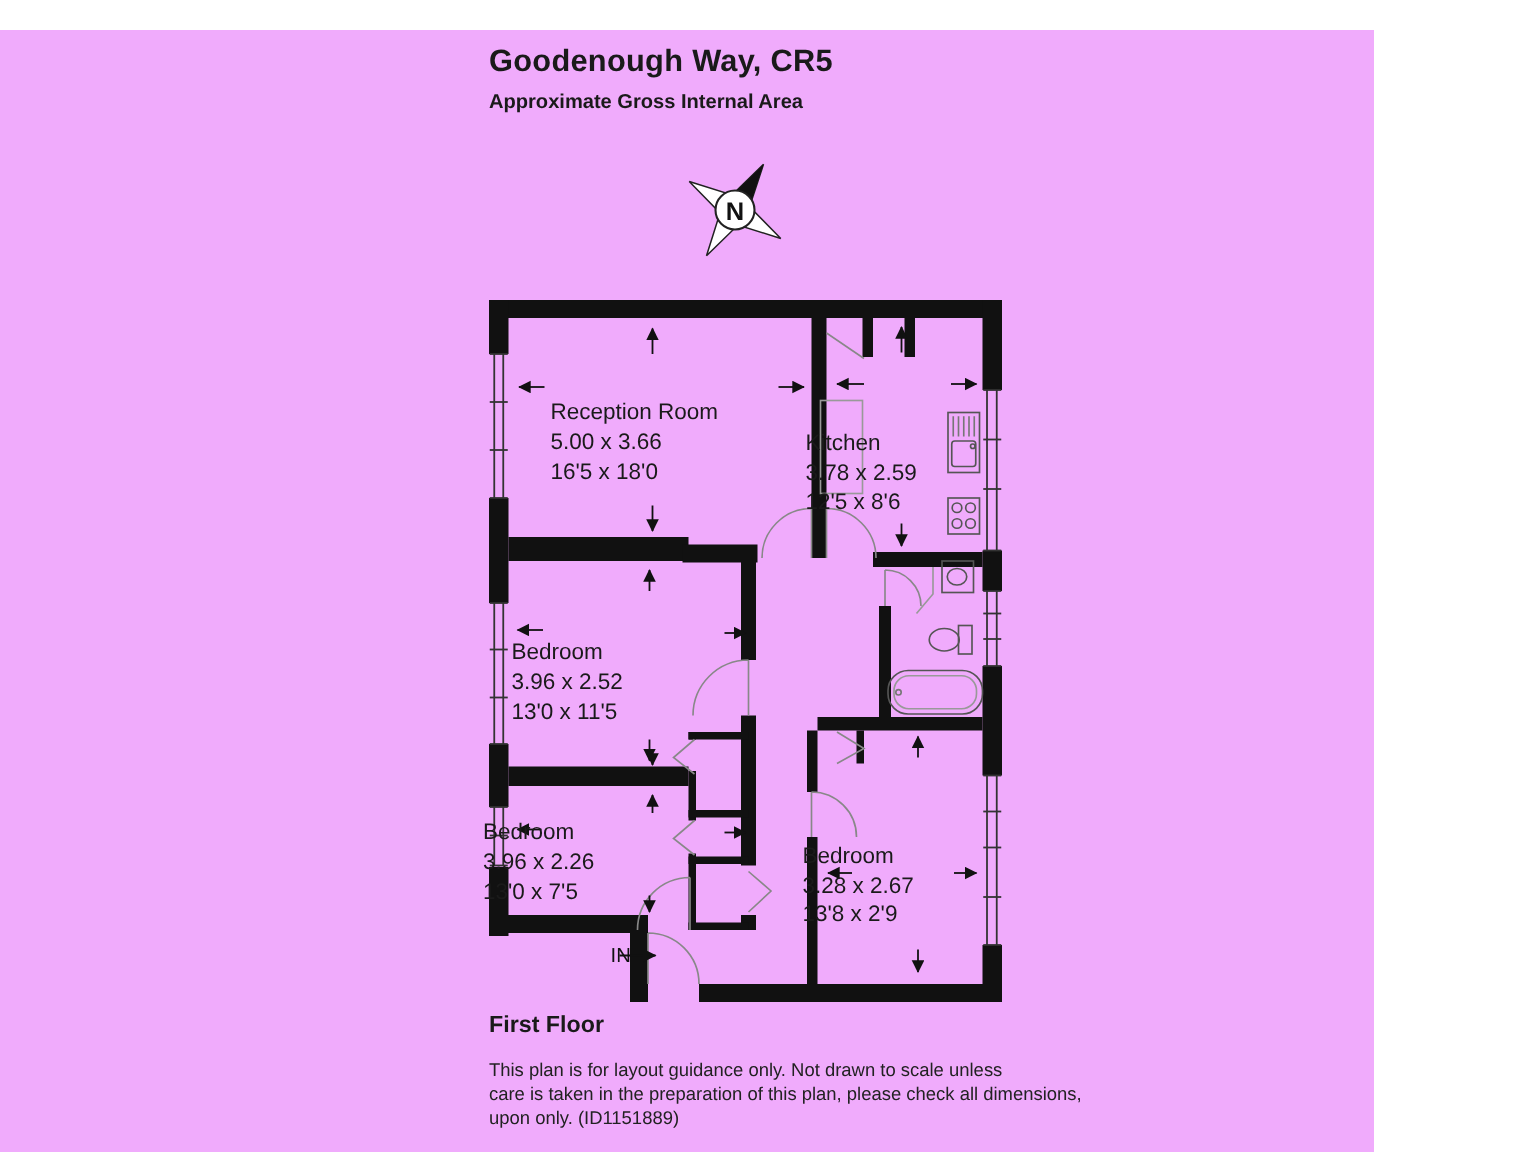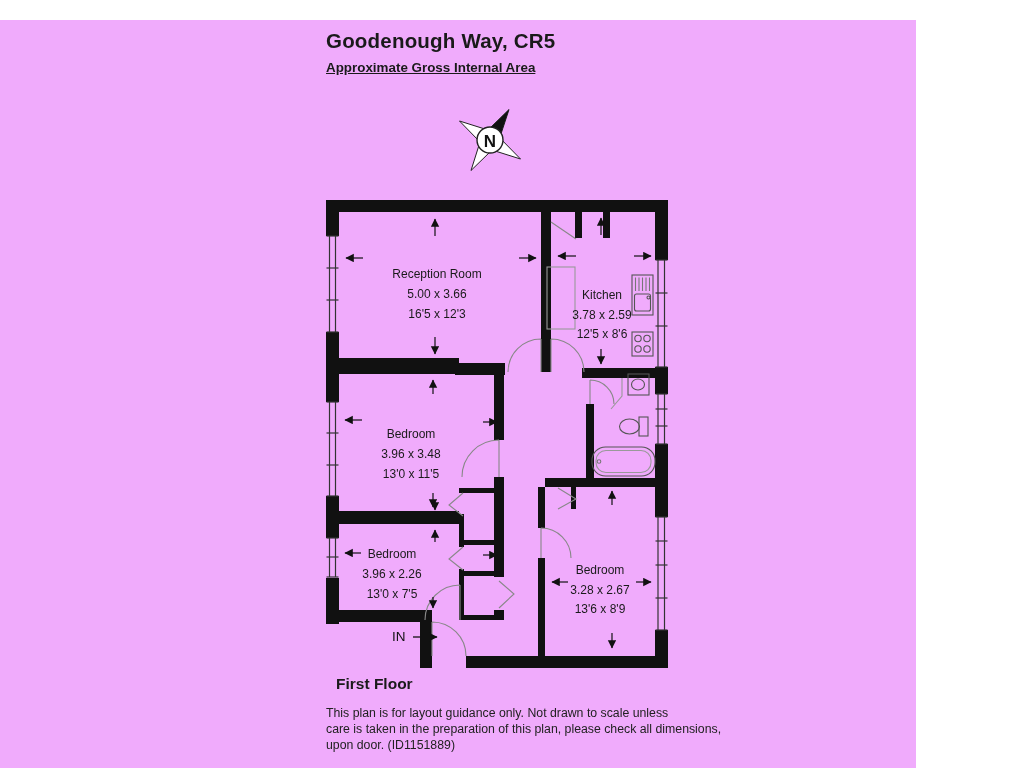--- a/index.html
+++ b/index.html
@@ -1,26 +1,26 @@
 <!DOCTYPE html>
 <html><head>
 <meta charset="utf-8">
 <style>
   html,body{margin:0;padding:0;background:#fff;}
   .page{position:relative;width:916px;height:768px;background:#f0abfc;
         font-family:"Liberation Sans",sans-serif;color:#1a1a1a;overflow:hidden;margin-top:20px;}
   .plan-svg{position:absolute;left:0;top:0;}
   .header{position:absolute;left:326px;top:8px;}
   .header .title{font-size:20.5px;font-weight:bold;line-height:26px;letter-spacing:.2px;}
-  .header .sub{margin-top:4px;font-size:13.4px;font-weight:bold;line-height:19.5px;text-decoration:underline;}
-  .room-label{position:absolute;text-align:center;font-size:12px;line-height:19.8px;
+  .header .sub{margin-top:4px;font-size:13.4px;font-weight:bold;line-height:19.5px;}
+  .room-label{position:absolute;font-size:15px;line-height:19.8px;
               color:#1a1a1a;white-space:nowrap;}
   .room-label div{white-space:nowrap;}
-  .in-label{position:absolute;left:392px;top:609px;font-size:13.5px;color:#111;}
-  .footer{position:absolute;left:336px;top:655px;}
+  .in-label{position:absolute;left:407px;top:609px;font-size:13.5px;color:#111;}
+  .footer{position:absolute;left:326px;top:655px;}
   .footer .floor{font-size:15.5px;font-weight:bold;}
   .disclaimer{position:absolute;left:326px;top:685px;font-size:12.3px;line-height:16.1px;color:#222;}
 </style>
 </head>
 <body>
 
 <div class="page">
 
   <div class="header">
     <div class="title">Goodenough Way, CR5</div>
@@ -204,47 +204,47 @@
       <path d="M509,89.5 L499.7,117.8 L520.5,139 L492,130 L471,150.5 L480,122 L459.5,101 L488,110 Z" fill="#fff" stroke="#222" stroke-width="1"></path>
       <path d="M509,89.5 L499.7,117.8 L488,110 Z" fill="#111"></path>
       <circle cx="490" cy="120" r="13" fill="#fff" stroke="#222" stroke-width="1.4"></circle>
       <text x="490" y="126.5" text-anchor="middle" font-size="17" font-weight="bold" fill="#111" font-family="Liberation Sans, sans-serif">N</text>
     </g>
   </svg>
 
   <div class="room-label" style="left:367px;top:245px;width:140px;">
     <div>Reception Room</div>
     <div>5.00 x 3.66</div>
-    <div>16'5 x 12'3</div>
+    <div>16'5 x 18'0</div>
   </div>
   <div class="room-label" style="left:537px;top:266px;width:130px;line-height:19.5px;">
     <div>Kitchen</div>
     <div>3.78 x 2.59</div>
     <div>12'5 x 8'6</div>
   </div>
   <div class="room-label" style="left:341px;top:405px;width:140px;">
     <div>Bedroom</div>
-    <div>3.96 x 3.48</div>
+    <div>3.96 x 2.52</div>
     <div>13'0 x 11'5</div>
   </div>
   <div class="room-label" style="left:322px;top:525px;width:140px;">
     <div>Bedroom</div>
     <div>3.96 x 2.26</div>
     <div>13'0 x 7'5</div>
   </div>
   <div class="room-label" style="left:535px;top:541px;width:130px;line-height:19.5px;">
     <div>Bedroom</div>
     <div>3.28 x 2.67</div>
-    <div>13'6 x 8'9</div>
+    <div>13'8 x 2'9</div>
   </div>
 
   <div class="in-label">IN</div>
 
   <div class="footer">
     <div class="floor">First Floor</div>
   </div>
   <div class="disclaimer">
     <div>This plan is for layout guidance only. Not drawn to scale unless</div>
     <div>care is taken in the preparation of this plan, please check all dimensions,</div>
-    <div>upon door. (ID1151889)</div>
+    <div>upon only. (ID1151889)</div>
   </div>
 
 </div>
 
 </body></html>

